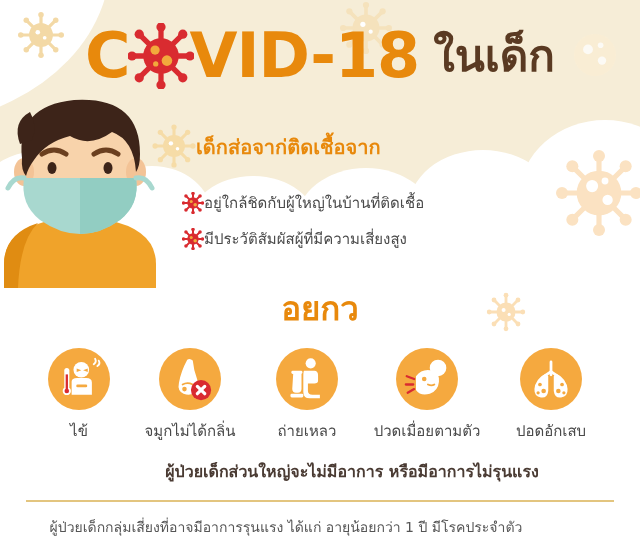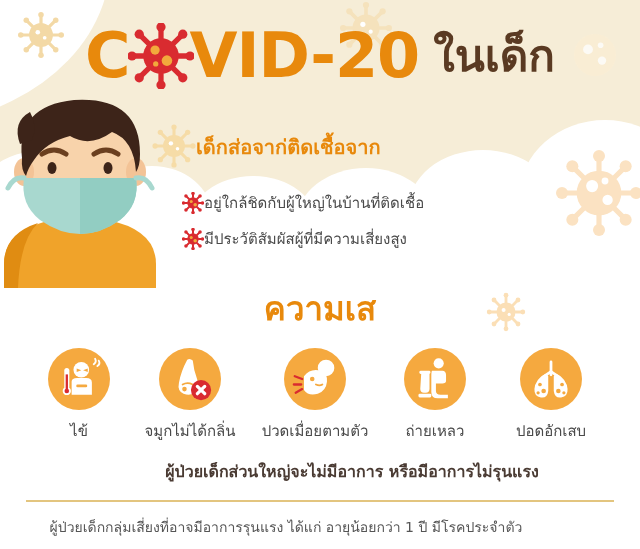--- a/index.html
+++ b/index.html
@@ -313,21 +313,21 @@
           <circle cx="83" cy="17" r="7"></circle>
             <circle cx="17" cy="83" r="7"></circle>
         </g>
         <g fill="#f2a93c">
           <circle cx="41" cy="41" r="7"></circle>
             <circle cx="59" cy="57" r="8"></circle>
             <circle cx="42" cy="62" r="4"></circle>
         </g>
       </svg>
     </span>
-    <span class="t-vid">VID-20</span>
+    <span class="t-vid">VID-18</span>
     <span class="t-thai">ในเด็ก</span>
   </div>
 
   <div class="boy">
     <svg width="172" height="196" viewBox="0 0 172 196">
 
       <path d="M10 196 L10 172 Q10 138 58 128 L114 128 Q162 138 162 172 L162 196 Z" fill="#f0a32a"></path>
       <path d="M10 196 L10 172 Q10 142 44 131 Q26 148 24 196 Z" fill="#e08c12"></path>
 
       <rect x="62" y="106" width="48" height="34" rx="16" fill="#f6c99b"></rect>
@@ -416,21 +416,21 @@
           <g fill="#f2a93c">
               <circle cx="42" cy="43" r="7"></circle>
               <circle cx="60" cy="58" r="8"></circle>
             </g>
         </svg>
       </span>
       <span class="bullet-text">มีประวัติสัมผัสผู้ที่มีความเสี่ยงสูง</span>
     </div>
   </div>
 
-  <div class="sym-head">ความเส</div>
+  <div class="sym-head">อยกว</div>
 
   <div class="sym-row">
 
     <div class="sym-item w1">
       <div class="sym-circle">
         <svg width="46" height="46" viewBox="0 0 100 100">
           <g fill="#ffffff">
             <circle cx="55" cy="30" r="17"></circle>
             <path d="M34 56 Q34 48 46 48 L66 48 Q78 48 78 58 L78 84 L34 84 Z"></path>
           </g>
@@ -461,54 +461,54 @@
           <path d="M34 62 Q44 56 56 62" stroke="#f5a93f" stroke-width="4" fill="none" stroke-linecap="round"></path>
           <circle cx="38" cy="72" r="5" fill="#f5a93f"></circle>
           <circle cx="74" cy="74" r="22" fill="#d92b30"></circle>
           <g stroke="#ffffff" stroke-width="7" stroke-linecap="round">
             <line x1="66" y1="66" x2="82" y2="82"></line>
               <line x1="82" y1="66" x2="66" y2="82"></line>
           </g>
         </svg>
       </div>
       <div class="sym-label">จมูกไม่ได้กลิ่น</div>
+    </div>
+
+    <div class="sym-item w4">
+      <div class="sym-circle">
+        <svg width="46" height="46" viewBox="0 0 100 100">
+          <g fill="#ffffff">
+            <circle cx="58" cy="16" r="11"></circle>
+            <path d="M44 32 L66 32 Q74 32 74 42 L74 54 Q74 60 66 60 L52 60 L52 76 Q52 84 62 84 L78 84 L78 92 L56 92 Q42 92 42 78 L42 44 Q42 32 44 32 Z"></path>
+            <path d="M20 38 L38 38 L38 72 Q38 80 30 80 L26 80 Q18 80 18 72 Z"></path>
+            <rect x="14" y="82" width="28" height="8" rx="3"></rect>
+            <rect x="16" y="32" width="24" height="7" rx="3"></rect>
+          </g>
+        </svg>
+      </div>
+      <div class="sym-label">ถ่ายเหลว</div>
     </div>
 
     <div class="sym-item w3">
       <div class="sym-circle">
         <svg width="46" height="46" viewBox="0 0 100 100">
           <circle cx="74" cy="26" r="18" fill="#ffffff"></circle>
           <path d="M26 44 Q40 26 62 32 Q78 38 76 56 Q74 76 56 82 Q36 88 26 74 Z" fill="#ffffff"></path>
           <circle cx="44" cy="50" r="5" fill="#f5a93f"></circle>
           <path d="M52 62 q8 4 14 0" stroke="#f5a93f" stroke-width="4" fill="none" stroke-linecap="round"></path>
           <g stroke="#d92b30" stroke-width="5" stroke-linecap="round">
             <line x1="22" y1="50" x2="6" y2="44"></line>
             <line x1="20" y1="62" x2="4" y2="62"></line>
             <line x1="22" y1="72" x2="8" y2="80"></line>
           </g>
         </svg>
       </div>
       <div class="sym-label">ปวดเมื่อยตามตัว</div>
     </div>
 
-    <div class="sym-item w4">
-      <div class="sym-circle">
-        <svg width="46" height="46" viewBox="0 0 100 100">
-          <g fill="#ffffff">
-            <circle cx="58" cy="16" r="11"></circle>
-            <path d="M44 32 L66 32 Q74 32 74 42 L74 54 Q74 60 66 60 L52 60 L52 76 Q52 84 62 84 L78 84 L78 92 L56 92 Q42 92 42 78 L42 44 Q42 32 44 32 Z"></path>
-            <path d="M20 38 L38 38 L38 72 Q38 80 30 80 L26 80 Q18 80 18 72 Z"></path>
-            <rect x="14" y="82" width="28" height="8" rx="3"></rect>
-            <rect x="16" y="32" width="24" height="7" rx="3"></rect>
-          </g>
-        </svg>
-      </div>
-      <div class="sym-label">ถ่ายเหลว</div>
-    </div>
-
     <div class="sym-item w5">
       <div class="sym-circle">
         <svg width="46" height="46" viewBox="0 0 100 100">
           <g fill="#ffffff">
             <rect x="47" y="10" width="6" height="34" rx="3"></rect>
             <path d="M50 34 L32 46" stroke="#ffffff" stroke-width="6" stroke-linecap="round"></path>
             <path d="M50 34 L68 46" stroke="#ffffff" stroke-width="6" stroke-linecap="round"></path>
             <path d="M36 40 Q16 50 14 72 Q13 88 28 90 Q42 92 44 76 L44 44 Q42 38 36 40 Z"></path>
             <path d="M64 40 Q84 50 86 72 Q87 88 72 90 Q58 92 56 76 L56 44 Q58 38 64 40 Z"></path>
           </g>

